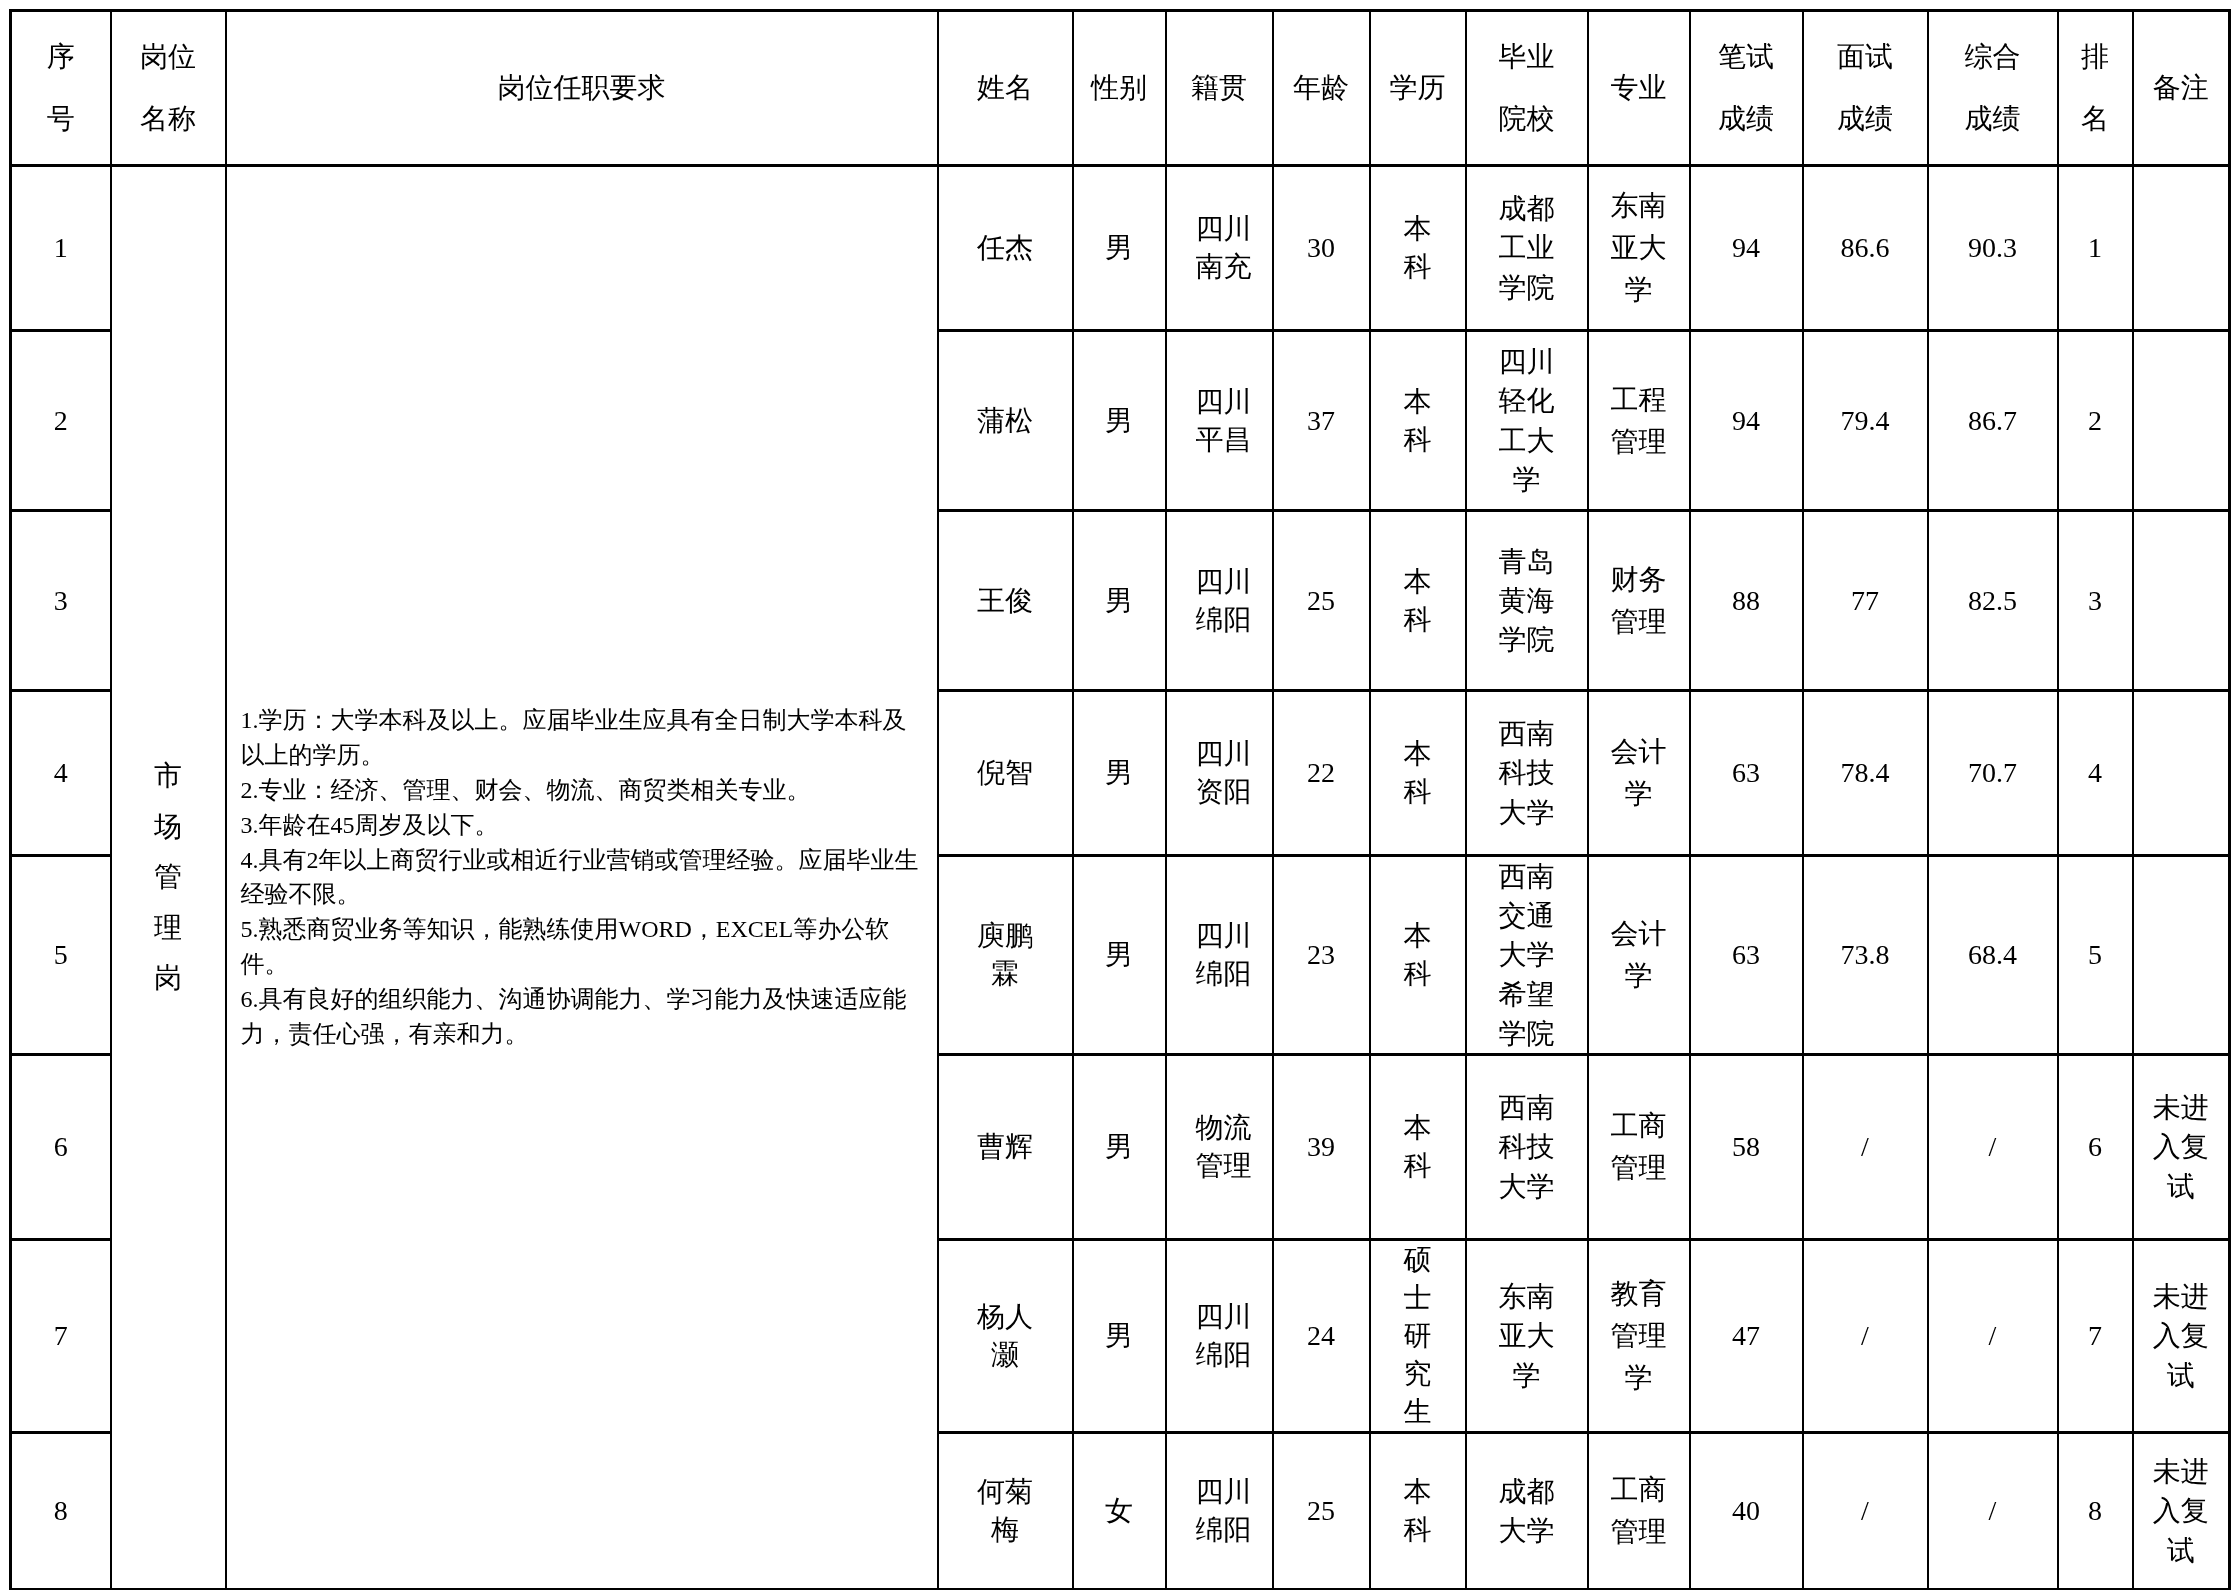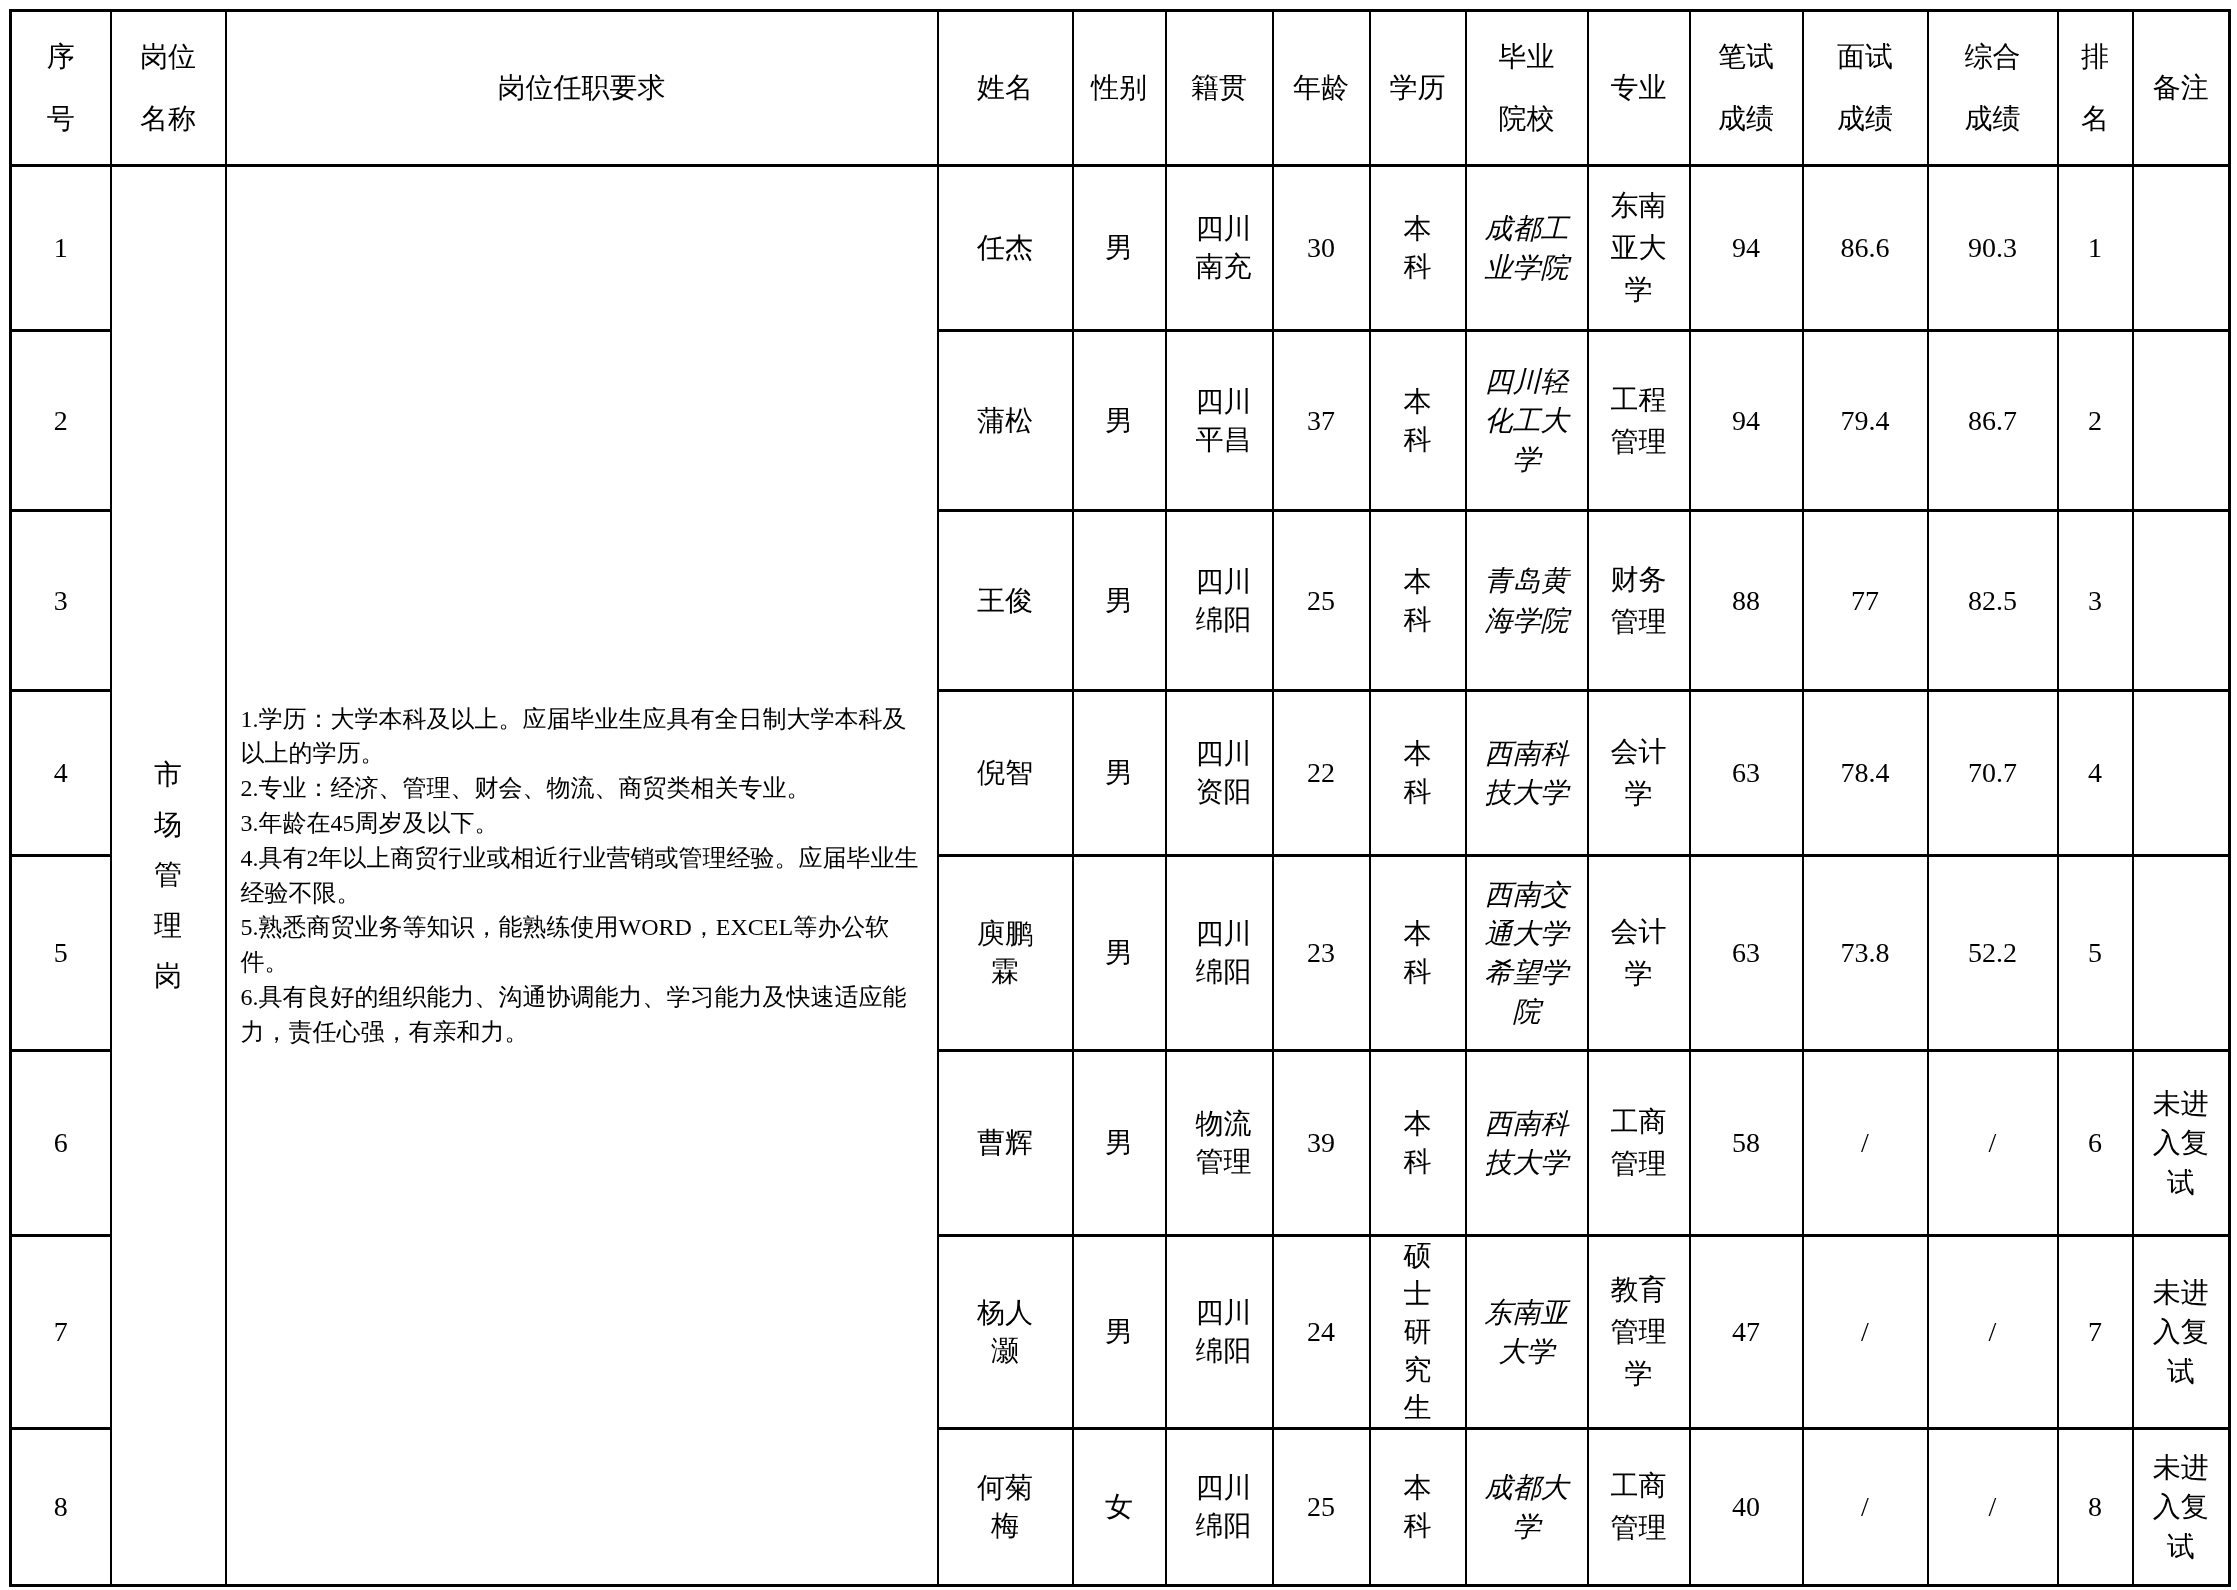--- a/index.html
+++ b/index.html
@@ -24,21 +24,21 @@
   tr.r1{height:165px;} tr.r2{height:180px;} tr.r3{height:180px;} tr.r4{height:165px;}
   tr.r5{height:195px;} tr.r6{height:185px;} tr.r7{height:190px;} tr.r8{height:157px;}
   td.pos{white-space:pre-line;line-height:1.8;}
   td.req{
     text-align:left;white-space:pre-line;line-height:1.45;
     font-size:24px;padding:8px 14px;word-break:normal;overflow-wrap:anywhere;
   }
   
   td.c-origin{padding:0 20px;text-align:right;}
   td.c-edu{padding:0 26px;}
-  td.c-school{padding:0 11px;line-height:1.4;font-style:italic;}
+  td.c-school{padding:0 29px;line-height:1.4;}
   td.c-major{padding:0 17px;line-height:1.5;}
   td.c-remark{padding:8px 13px;line-height:1.4;}
   td.c-name{padding:0 28px;}
 </style>
 </head>
 <body>
 
 <div class="sheet">
 <table class="results">
   <colgroup>
@@ -160,21 +160,21 @@
       <td>5</td>
       <td class="c-name">庾鹏霖</td>
       <td>男</td>
       <td class="c-origin">四川绵阳</td>
       <td>23</td>
       <td class="c-edu">本科</td>
       <td class="c-school">西南交通大学希望学院</td>
       <td class="c-major">会计学</td>
       <td>63</td>
       <td>73.8</td>
-      <td>52.2</td>
+      <td>68.4</td>
       <td>5</td>
       <td class="c-remark"></td>
     </tr>
     <tr class="r6">
       <td>6</td>
       <td class="c-name">曹辉</td>
       <td>男</td>
       <td class="c-origin">物流管理</td>
       <td>39</td>
       <td class="c-edu">本科</td>

